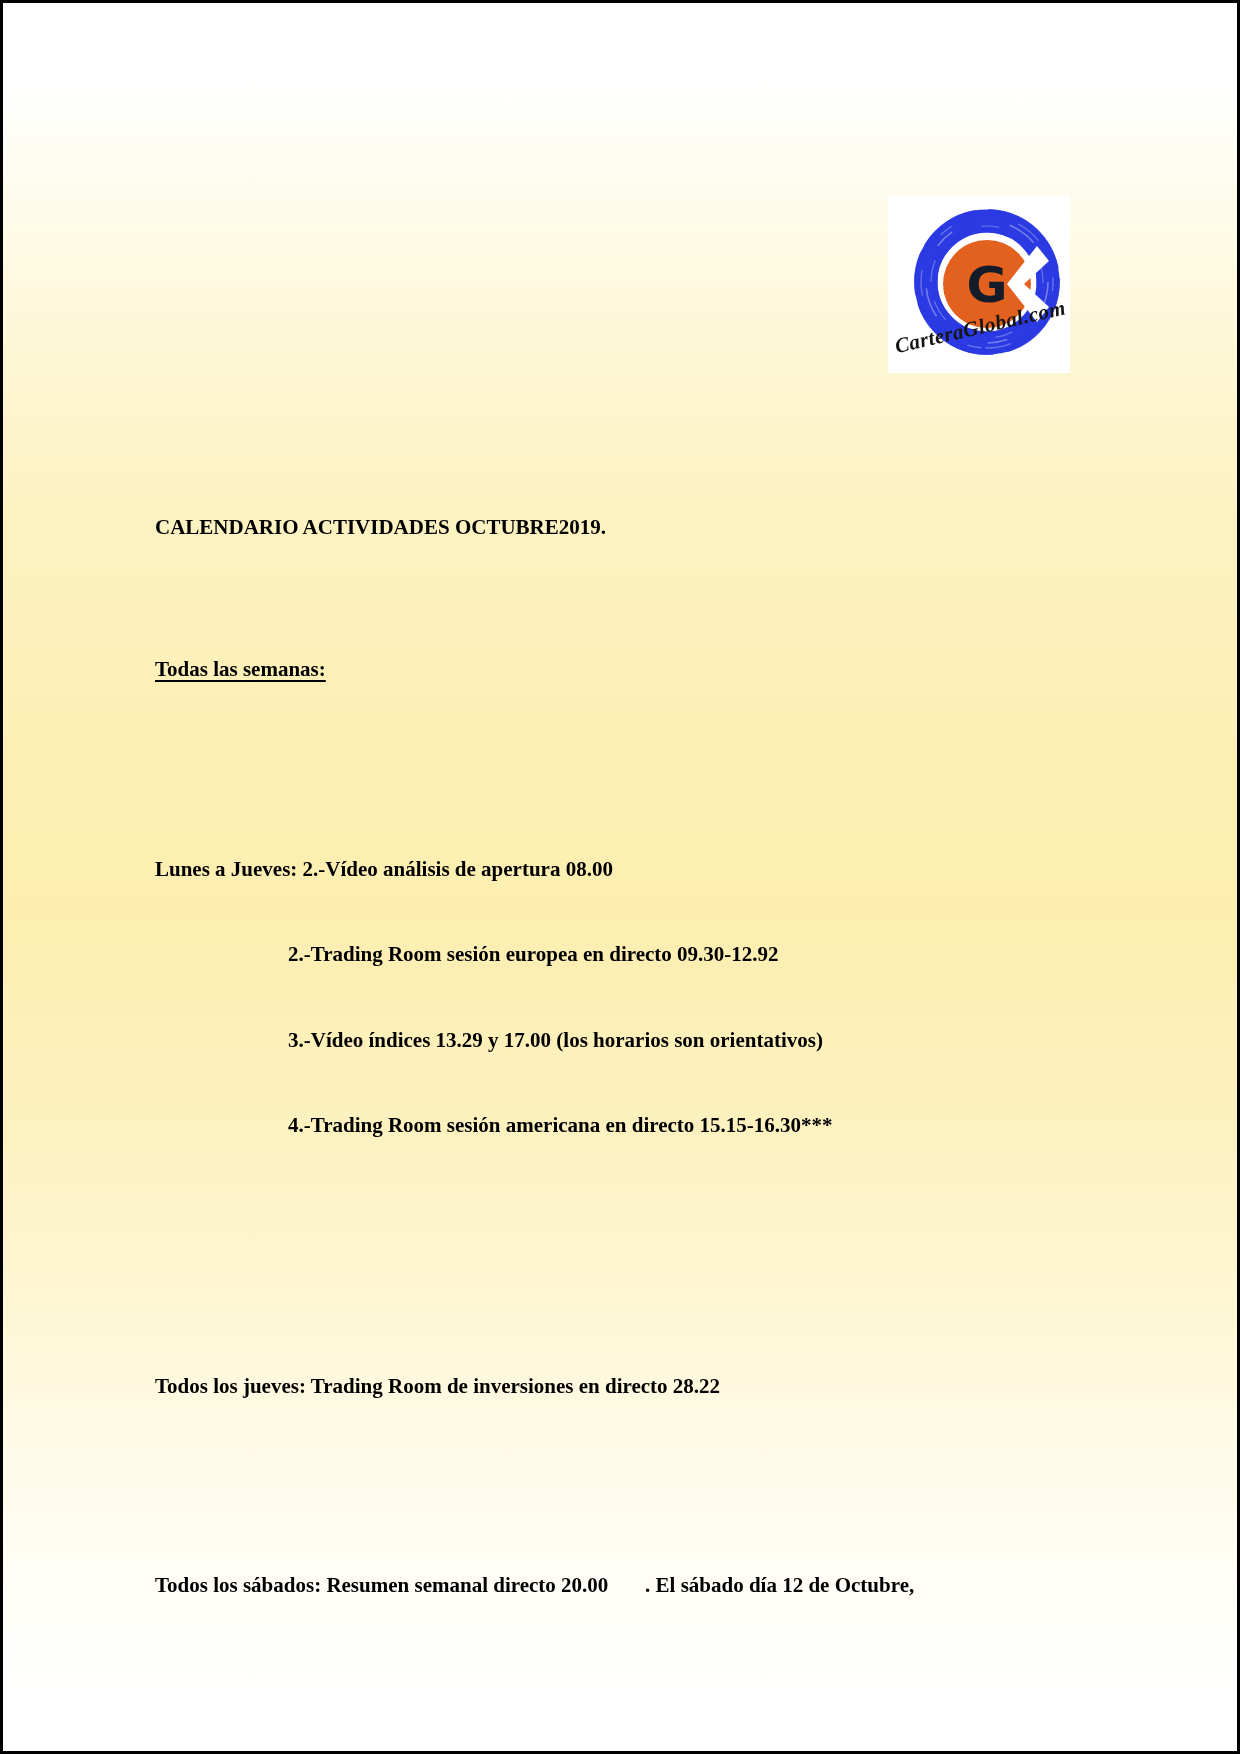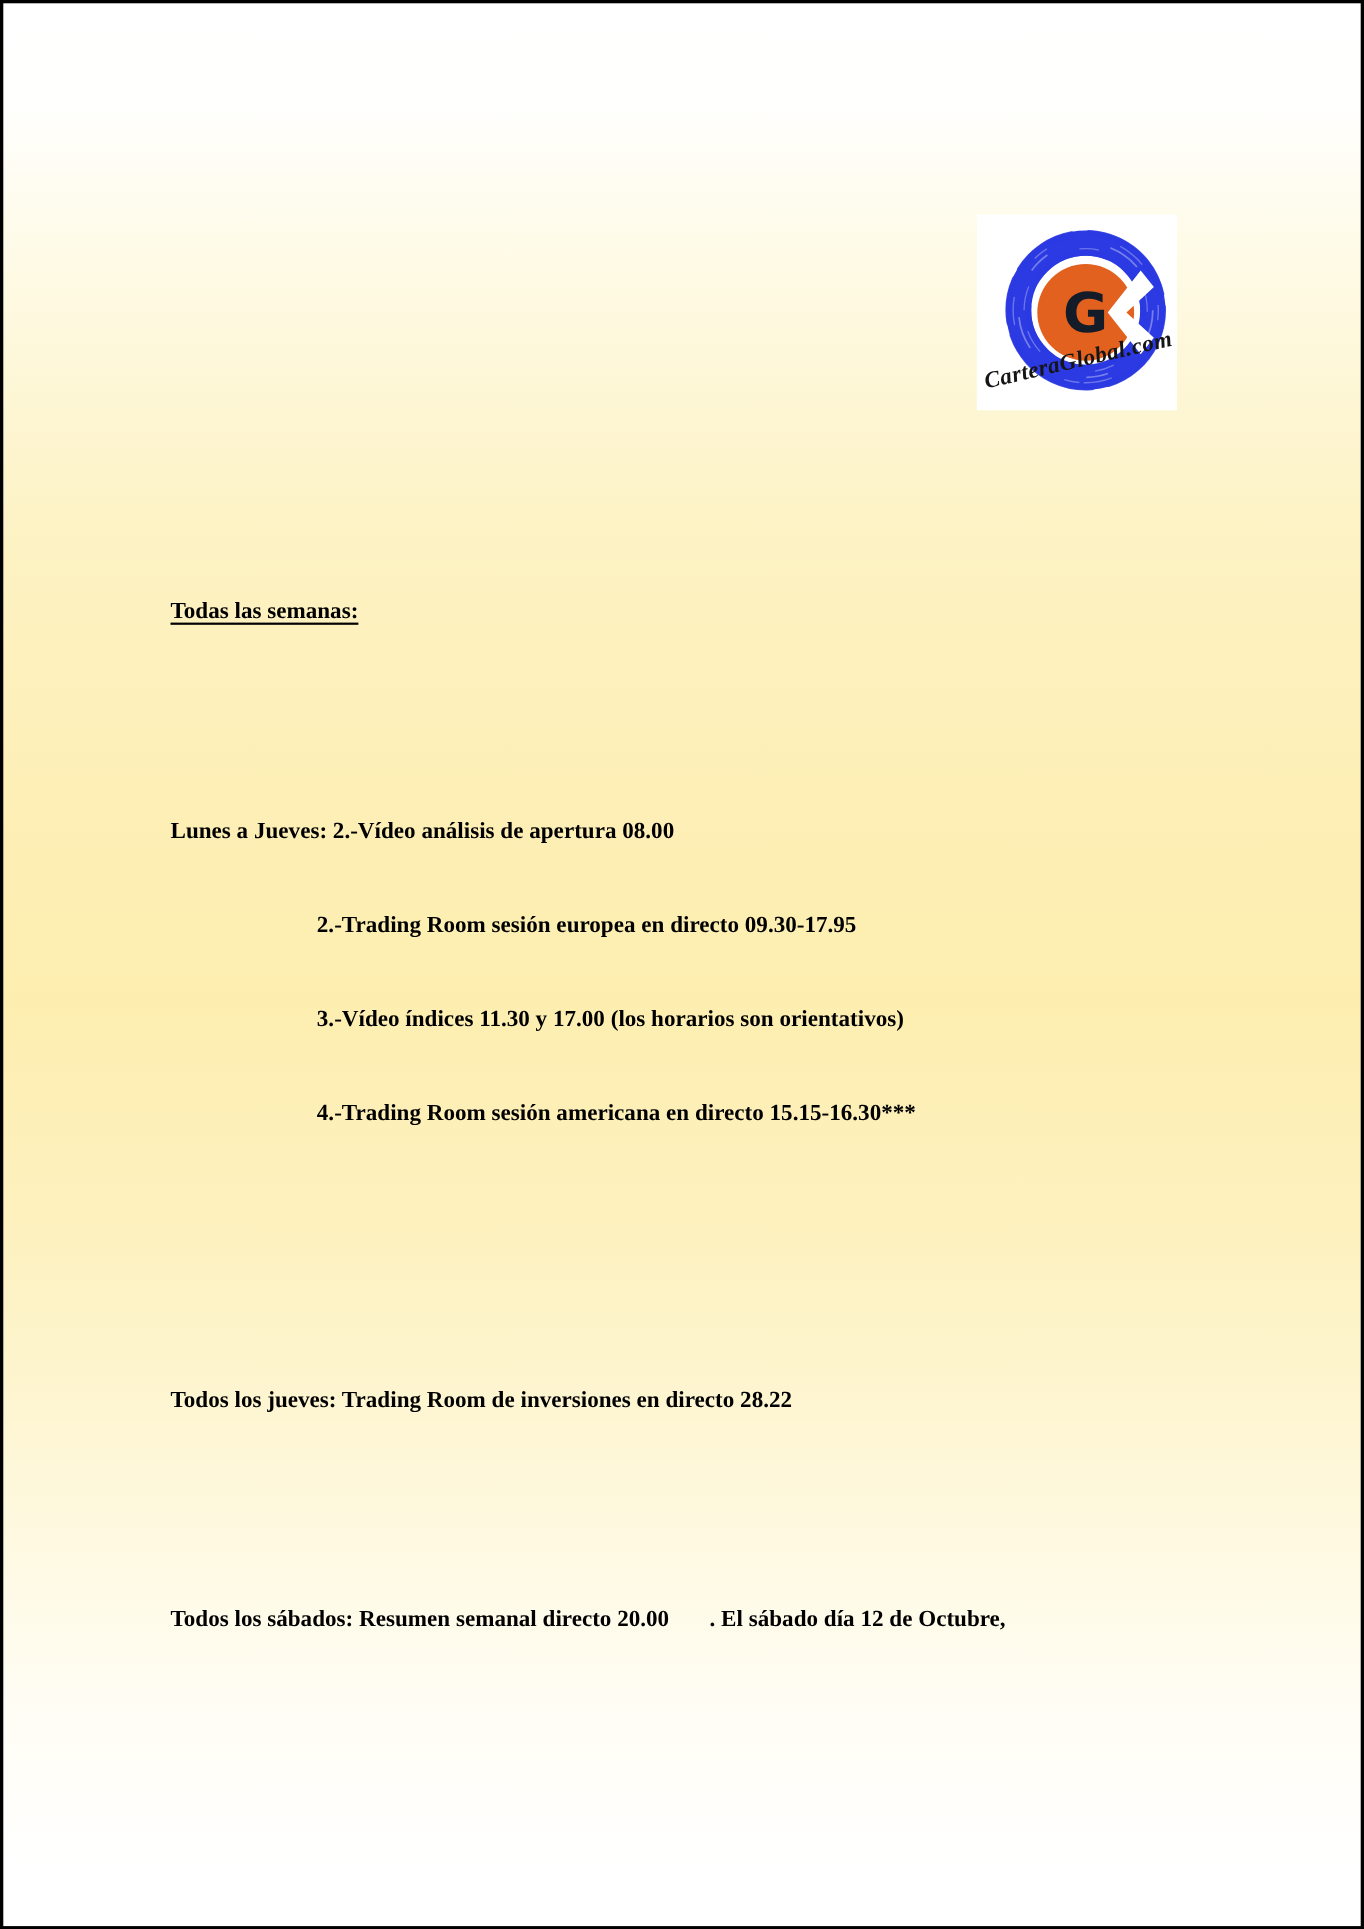--- a/index.html
+++ b/index.html
@@ -86,27 +86,28 @@
 
       <path d="M 119,89 L 149,51 L 161,66 L 136,89 L 161,112 L 149,127 Z" fill="#ffffff"></path>
 
       <text x="99" y="107" font-size="50" font-weight="bold" text-anchor="middle" fill="#141b29" font-family="DejaVu Sans, sans-serif">G</text>
     </svg>
     <div class="logo-script">CarteraGlobal.com</div>
   </div>
 
   <div class="content">
 
+    <div class="para">CALENDARIO ACTIVIDADES OCTUBRE2019.</div>
 
     <div class="para"><span class="u">Todas las semanas:</span></div>
 
     <div class="para after-schedule">
       <div>Lunes a Jueves: 2.-Vídeo análisis de apertura 08.00</div>
-      <div class="ind">2.-Trading Room sesión europea en directo 09.30-17.95</div>
-      <div class="ind">3.-Vídeo índices 11.30 y 17.00 (los horarios son orientativos)</div>
+      <div class="ind">2.-Trading Room sesión europea en directo 09.30-12.92</div>
+      <div class="ind">3.-Vídeo índices 13.29 y 17.00 (los horarios son orientativos)</div>
       <div class="ind">4.-Trading Room sesión americana en directo 15.15-16.30***</div>
     </div>
 
 
     <div class="para">Todos los jueves: Trading Room de inversiones en directo 28.22</div>
 
     <div class="para">
       <div>Todos los sábados: Resumen semanal directo 20.00       . El sábado día 12 de Octubre,</div>
       
     </div>

